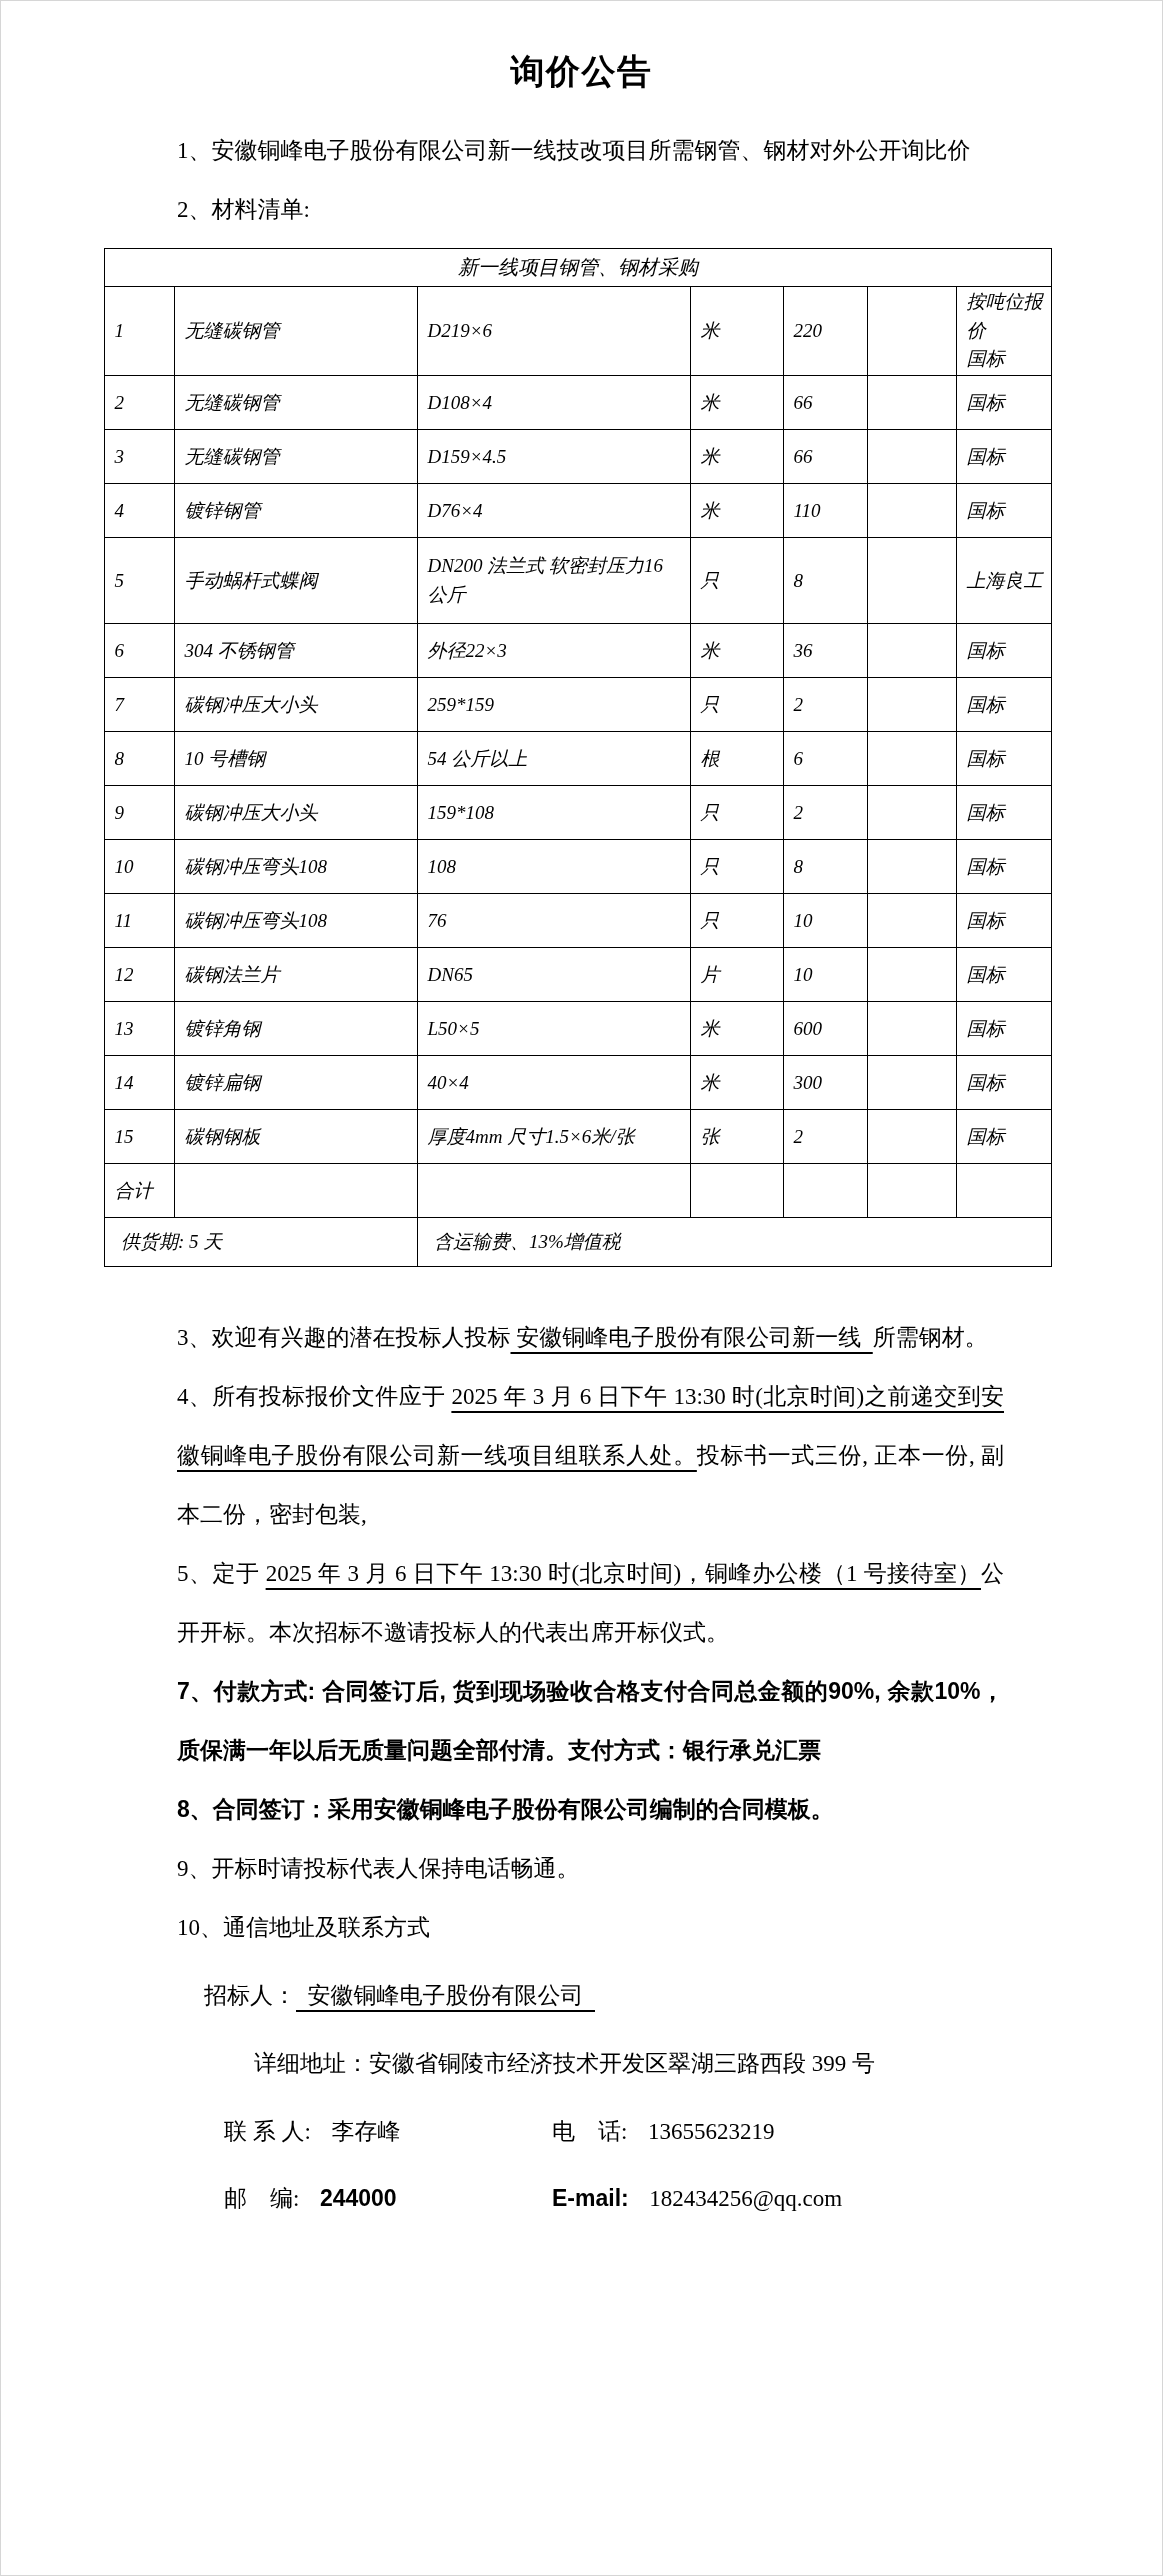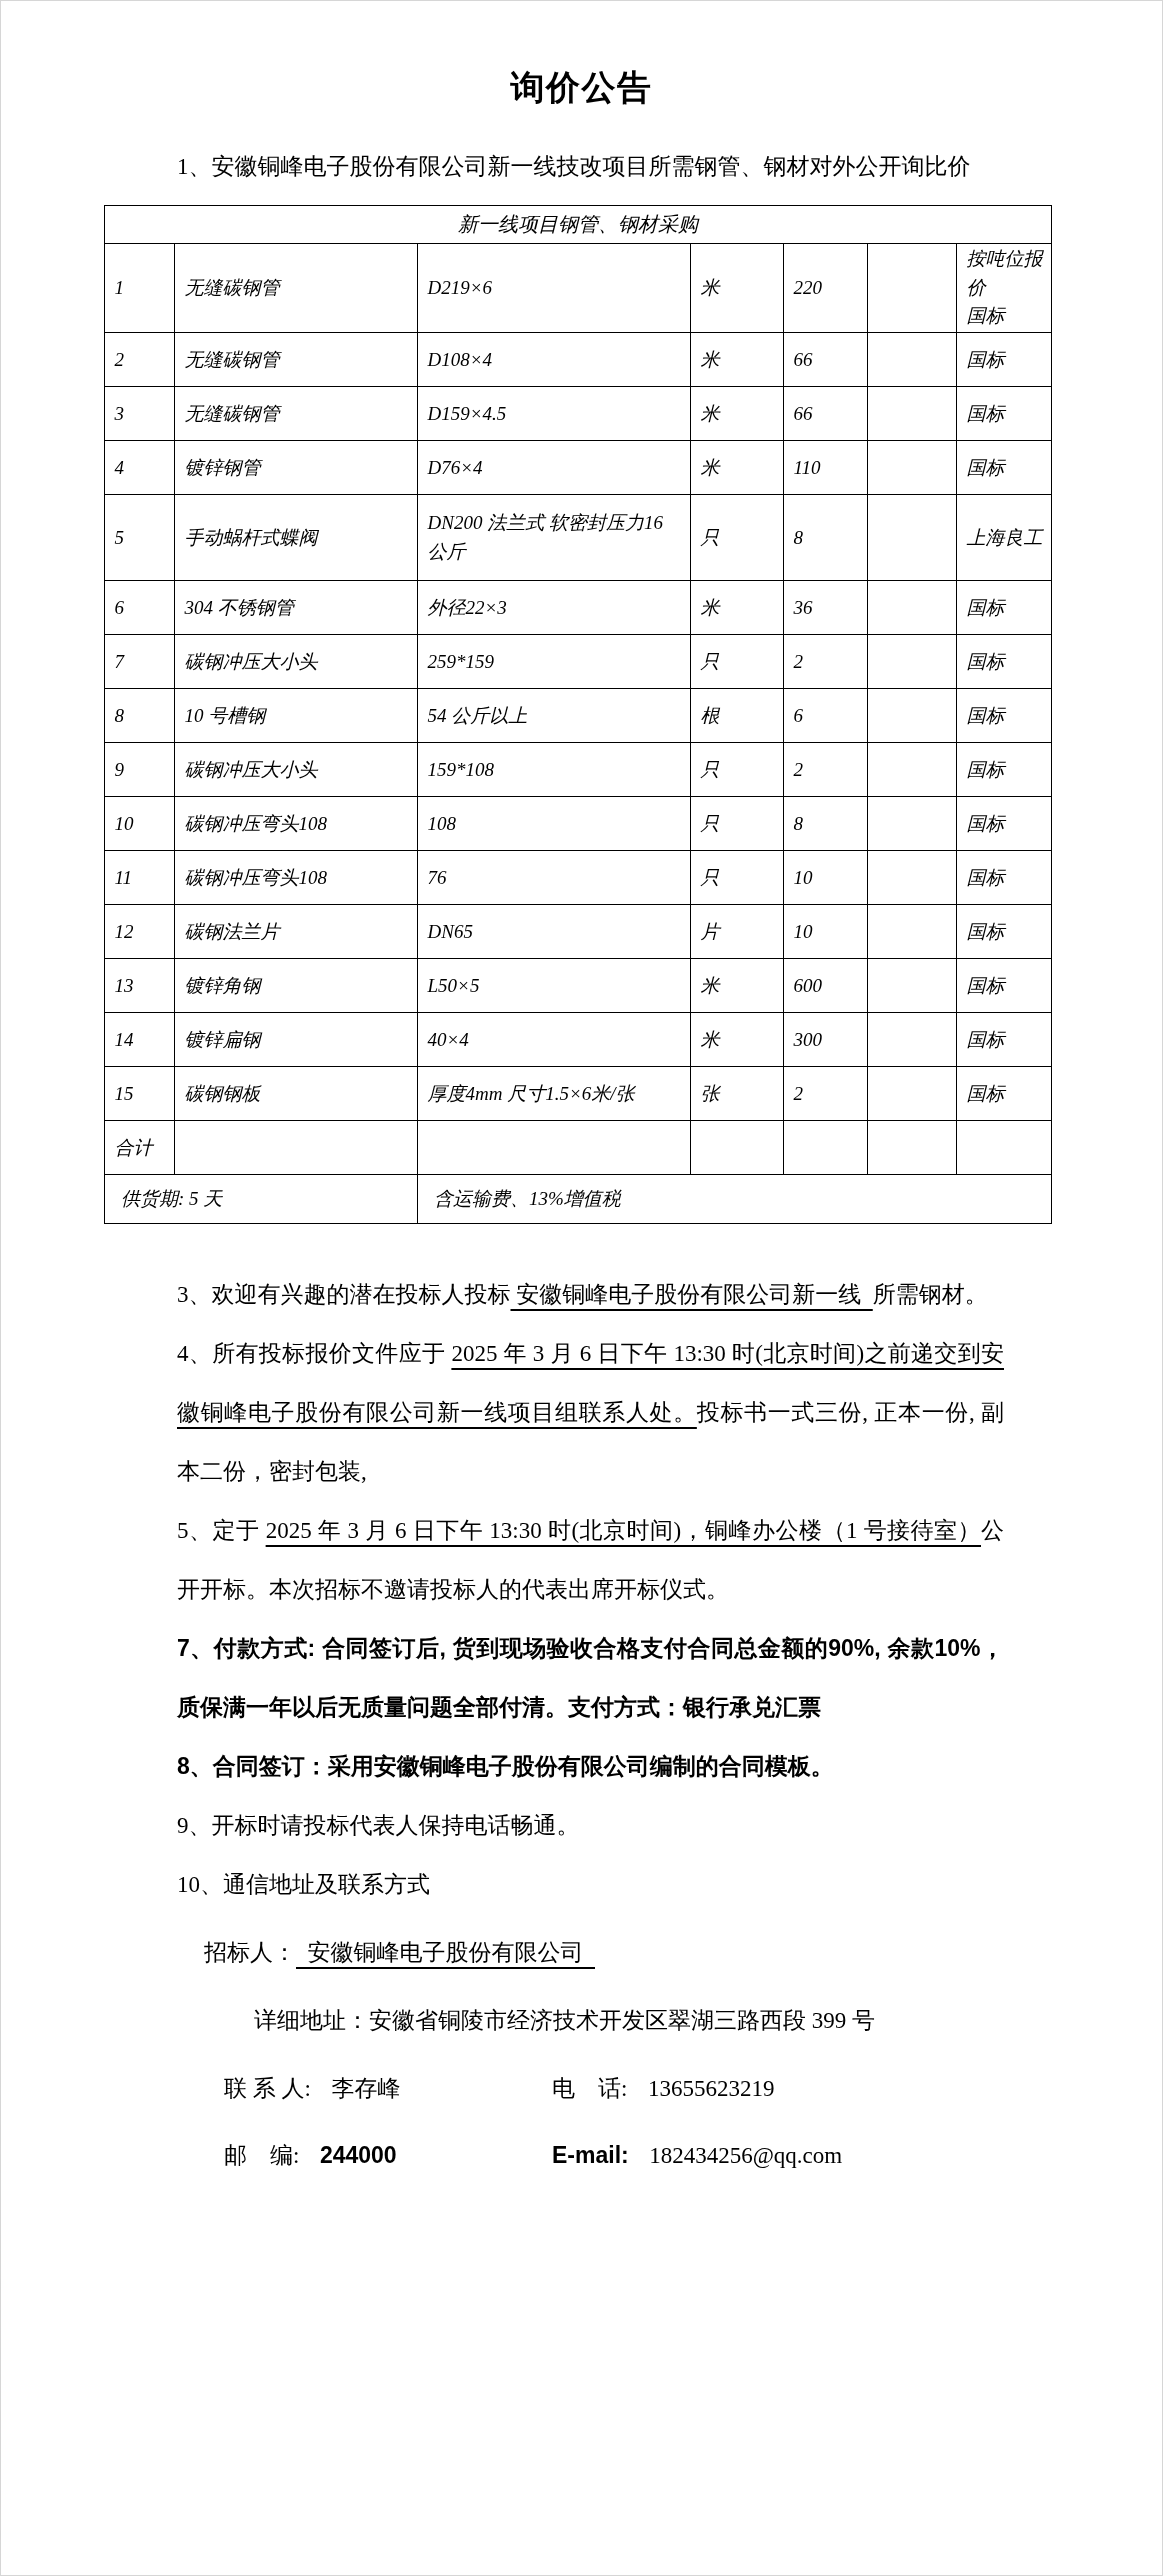--- a/index.html
+++ b/index.html
@@ -2,21 +2,21 @@
 <html style="font-size:11.7px"><head>
 <meta charset="utf-8">
 <style>
   html,body{margin:0;padding:0;background:#fff;}
   body{
     width:1163px;min-height:2576px;box-sizing:border-box;
     font-family:"Liberation Serif","DejaVu Serif",serif;
     color:#000;border:0.7px solid #d6d6d6;overflow:hidden;
   }
   .title{
-    margin:16px;padding-top:51px;height:40px;line-height:40px;
+    margin:0;padding-top:51px;height:40px;line-height:40px;
     text-align:center;font-size:34px;font-weight:bold;letter-spacing:1.5px;
   }
   .para{
     margin:0 158px 0 176px;font-size:23px;line-height:59px;
     text-align:justify;font-weight:normal;
   }
   .p1{margin-top:29px;}
   .hei{font-family:"Liberation Sans","DejaVu Sans",sans-serif;font-weight:700;}
   .uline{text-decoration:underline;text-decoration-thickness:1.5px;text-underline-offset:6.6px;}
   .terms{margin-top:41px;}
@@ -52,20 +52,21 @@
   .boldtok{font-family:"Liberation Sans","DejaVu Sans",sans-serif;font-weight:700;}
 </style>
 </head>
 <body>
 
 <div>
 
   <h1 class="title">询价公告</h1>
 
   <p class="para p1">1、安徽铜峰电子股份有限公司新一线技改项目所需钢管、钢材对外公开询比价</p>
+  <p class="para">2、材料清单:</p>
 
   <table class="materials">
     <colgroup>
       <col style="width:70px">
         <col style="width:243px">
         <col style="width:273px">
       <col style="width:93px">
         <col style="width:84px">
         <col style="width:89px">
         <col style="width:95px">

